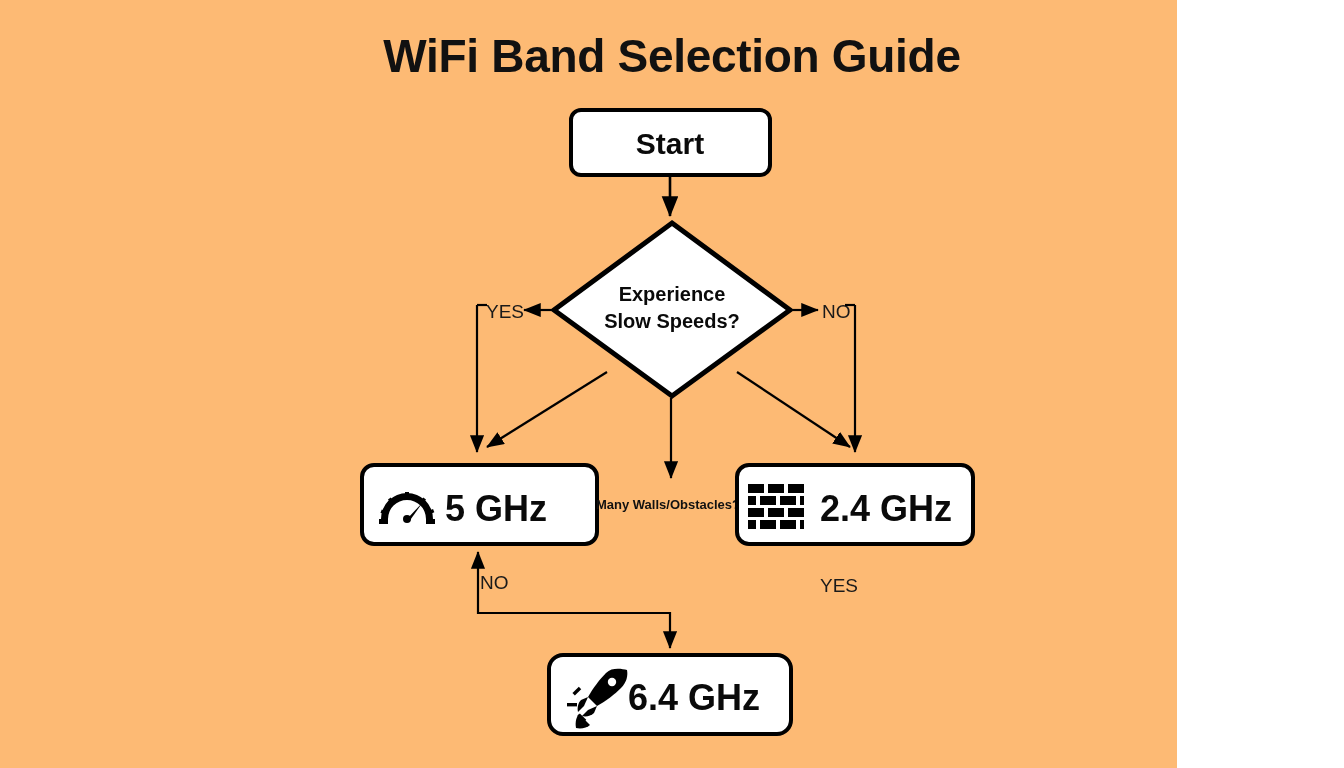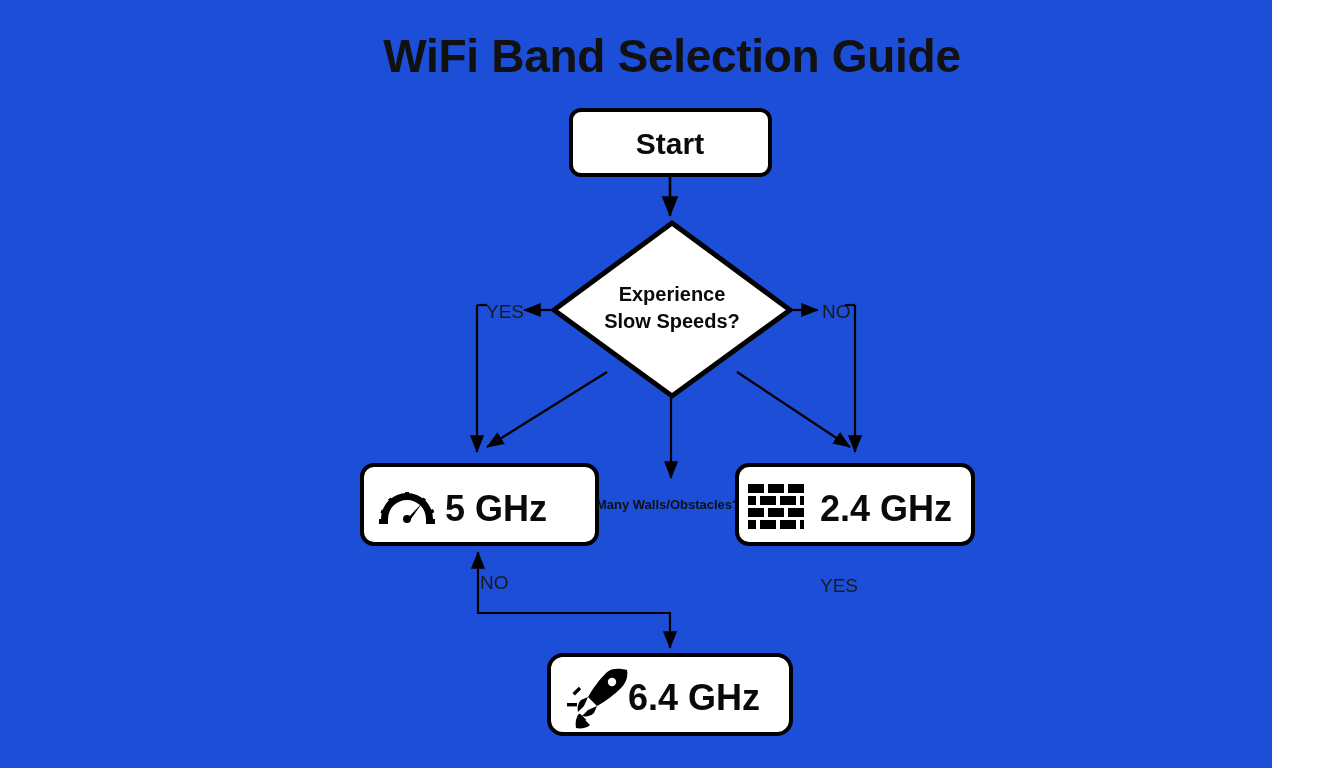--- a/index.html
+++ b/index.html
@@ -5,23 +5,23 @@
   html, body {
     margin: 0;
     padding: 0;
     background: #ffffff;
   }
   body {
     font-family: "Liberation Sans", sans-serif;
   }
   #canvas {
     position: relative;
-    width: 1272px;
+    width: 1177px;
     height: 768px;
-    background: #1d4ed8;
+    background: #fdba74;
     overflow: hidden;
   }
   #flow {
     position: absolute;
     left: 0;
     top: 0;
     width: 1344px;
     height: 768px;
   }
   .diagram-title {

